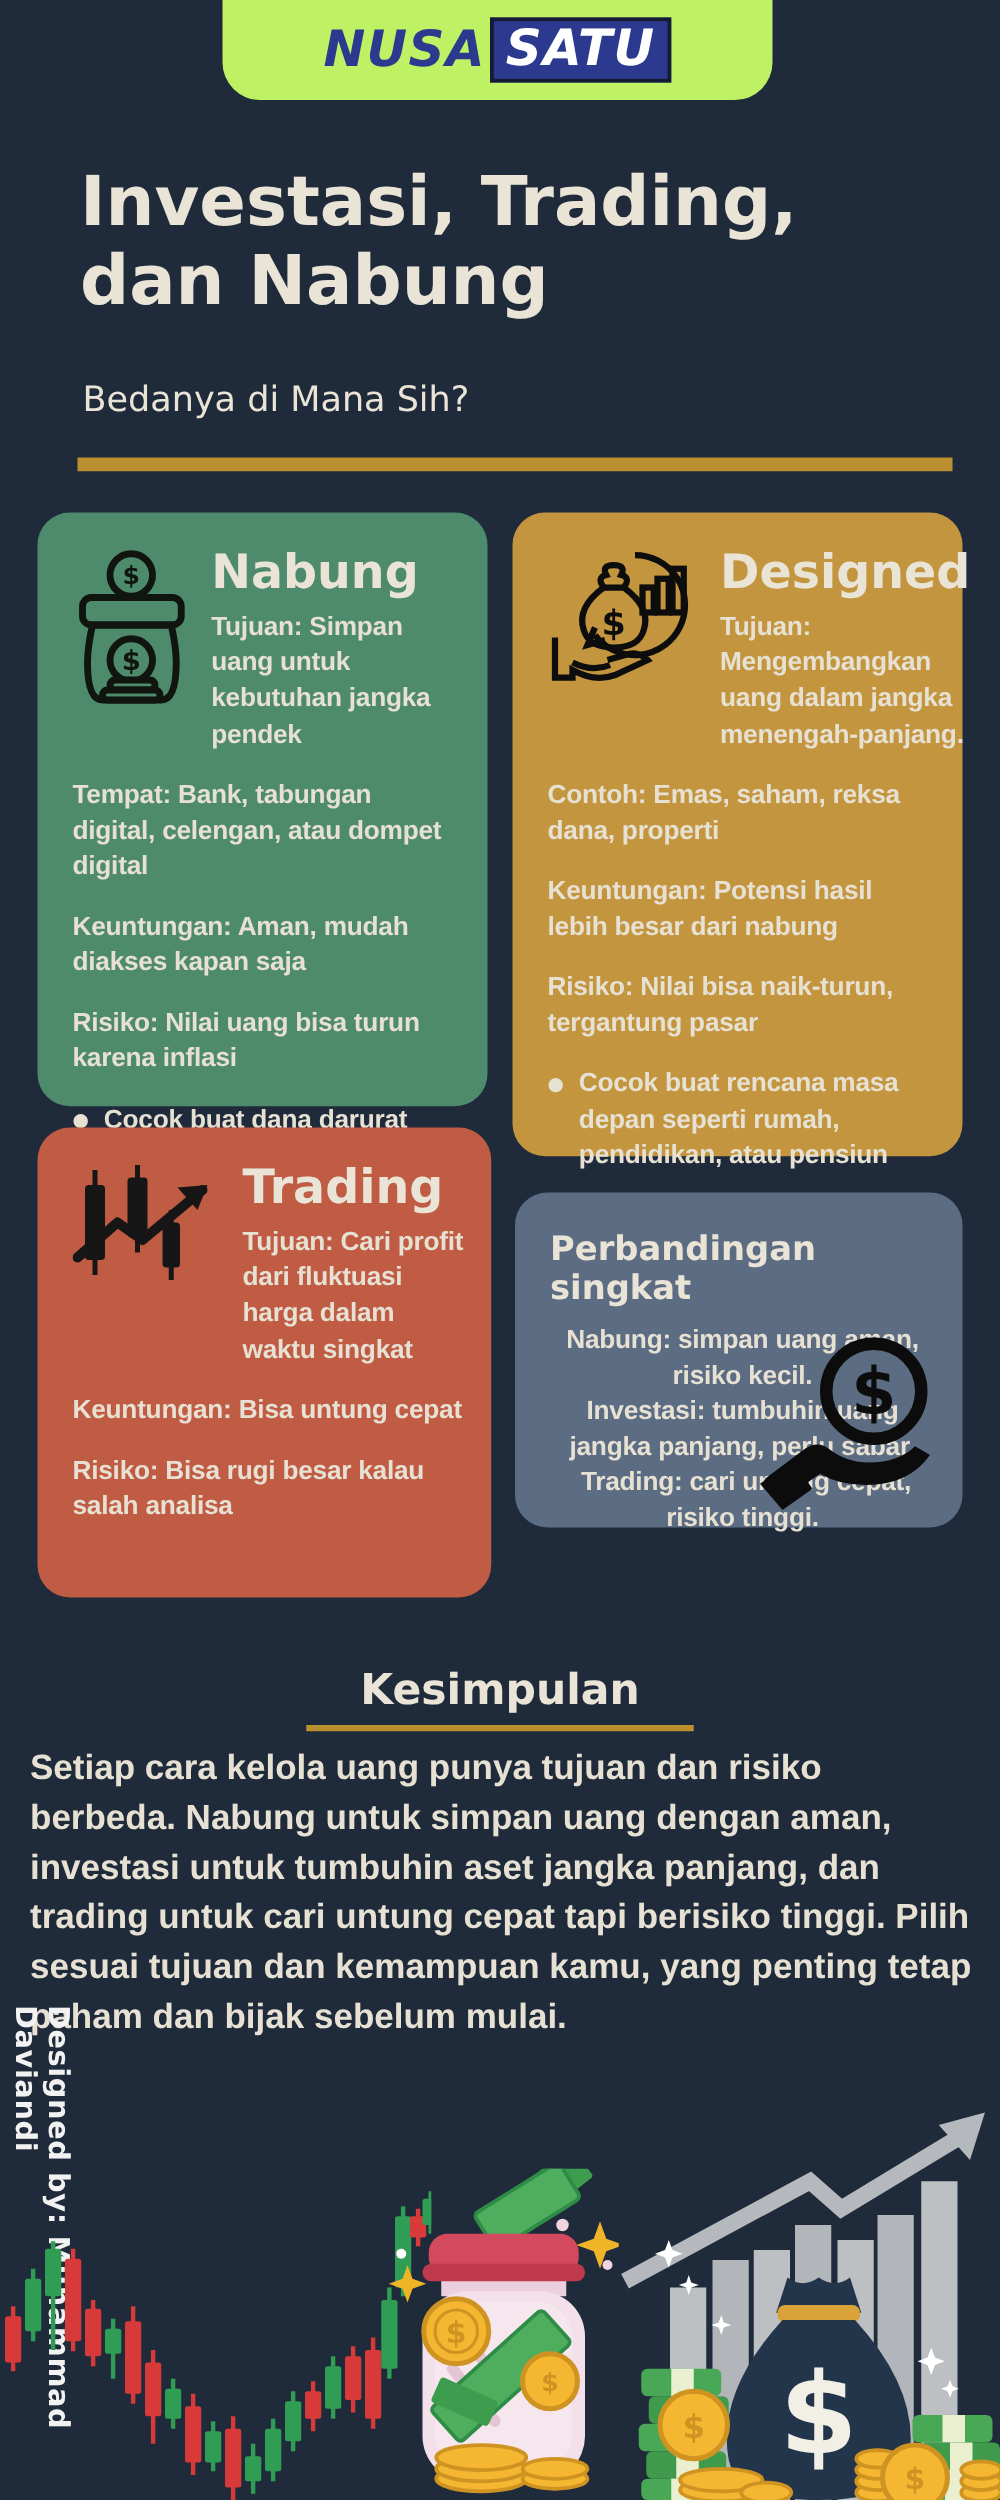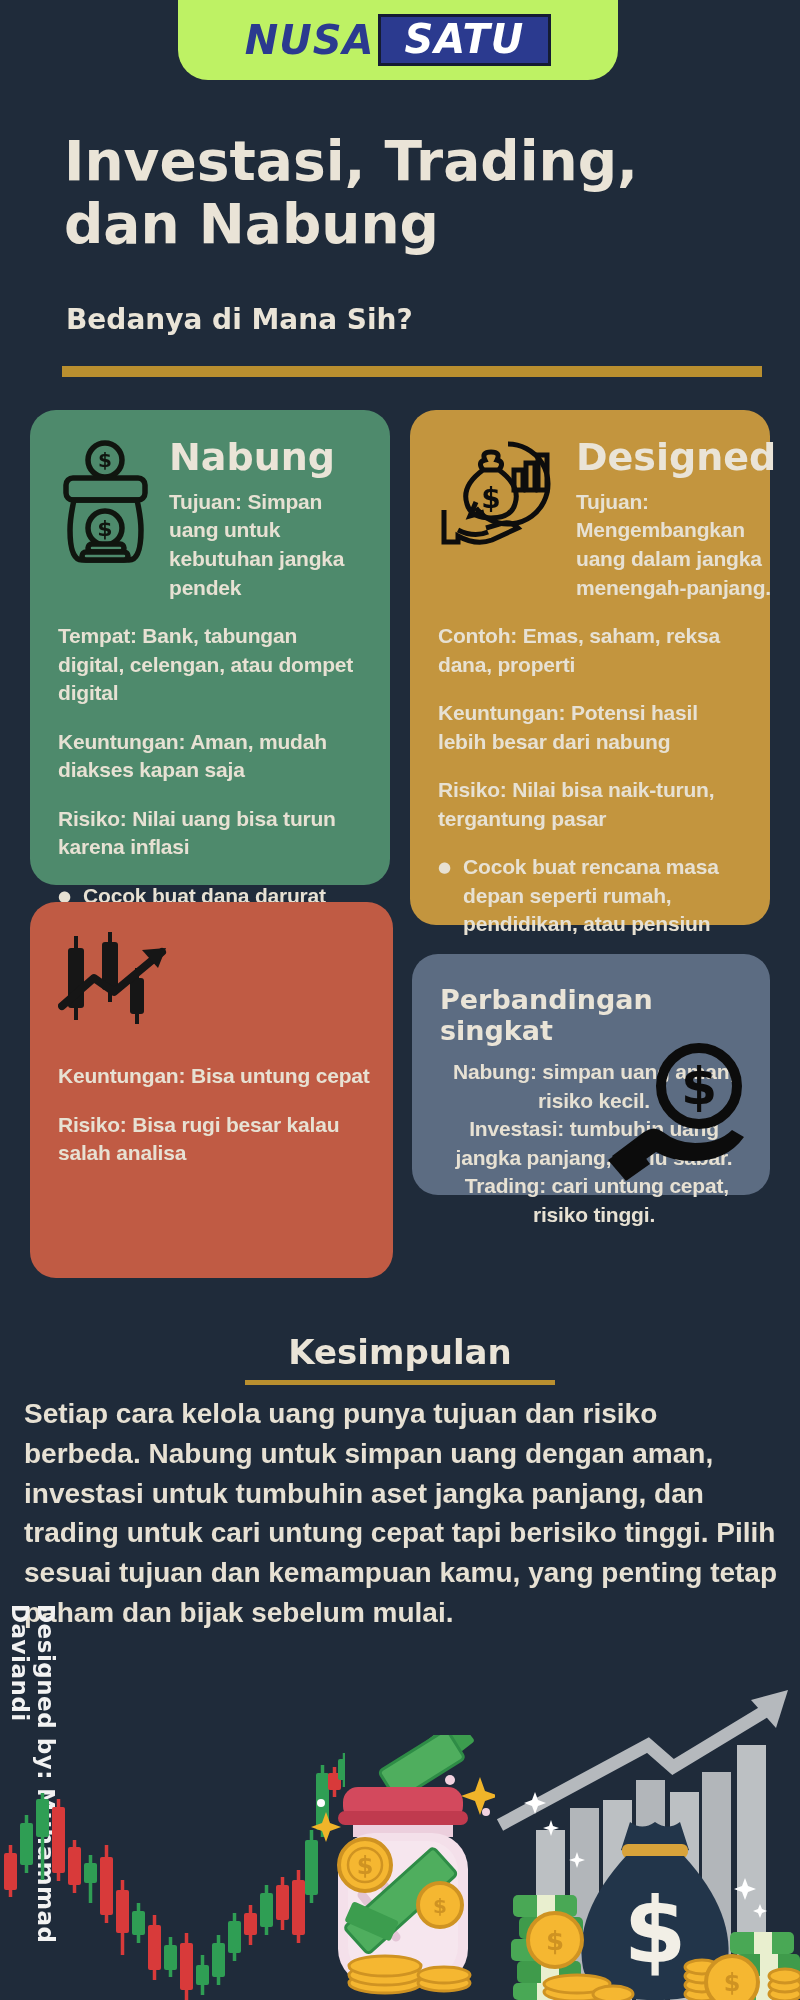--- a/index.html
+++ b/index.html
@@ -3,31 +3,31 @@
 <meta charset="utf-8">
 <style>
   html,body{margin:0;padding:0;background:#10161f;}
   .page{position:relative;width:800px;height:2000px;background:#1f2b3a;overflow:hidden;
         font-family:"DejaVu Sans",sans-serif;}
   
   .logo-bar{position:absolute;left:178px;top:0;width:440px;height:80px;background:#bef264;
             border-radius:0 0 30px 30px;display:flex;align-items:center;justify-content:center;}
   .logo-text{font-style:italic;font-weight:bold;font-size:40px;letter-spacing:1px;line-height:1;}
   .logo-left{color:#2b3a8f;margin-right:3px;}
-  .logo-right{background:#2b3a8f;color:#ffffff;padding:2px 24px 4px;border:3px solid #141c33;}
+  .logo-right{background:#2b3a8f;color:#ffffff;padding:2px 10px 4px;border:3px solid #141c33;}
   
   .title{position:absolute;left:64px;top:130px;font-size:55px;font-weight:bold;color:#eae4d7;line-height:1.14;}
-  .subtitle{position:absolute;left:66px;top:303px;font-size:28px;font-weight:bold;color:#eae4d7;}
+  .subtitle{position:absolute;left:66px;top:303px;font-size:28px;font-weight:normal;color:#eae4d7;}
   .divider{position:absolute;left:62px;top:366px;width:700px;height:11px;background:#b98f2f;}
   
   .card{position:absolute;border-radius:26px;box-sizing:border-box;padding:26px 22px 24px 28px;color:#e7e1d3;}
   .card-green{left:30px;top:410px;width:360px;height:475px;background:#4e8a6c;}
   .card-gold{left:410px;top:410px;width:360px;height:515px;background:#c3953e;}
   .card-red{left:30px;top:902px;width:363px;height:376px;background:#c05b44;}
-  .card-slate{left:412px;top:954px;width:358px;height:241px;background:#5c6c82;}
+  .card-slate{left:412px;top:954px;width:358px;height:268px;background:#5c6c82;}
   .card-head{display:flex;gap:16px;align-items:flex-start;}
   .card-icon{flex:0 0 auto;}
   .card-title{font-size:38px;font-weight:bold;color:#eae4d7;margin:2px 0 10px;line-height:1.05;}
   .body-text{font-family:"Liberation Sans",sans-serif;font-weight:bold;font-size:21px;line-height:1.36;letter-spacing:-0.2px;}
   .card-lead{margin-top:2px;}
   .card-p{margin-top:20px;}
   .bullet-row{display:flex;gap:12px;margin-top:20px;}
   .bullet-dot{font-size:15px;line-height:1.9;}
   .slate-title{font-size:27px;font-weight:bold;color:#eae4d7;margin:4px 0 12px;}
   .slate-line{white-space:pre-wrap;text-align:center;}
@@ -136,20 +136,24 @@
               <rect x="50" y="4" width="4" height="70"></rect>
             <rect x="72" y="50" width="14" height="36" rx="3"></rect>
               <rect x="77" y="40" width="4" height="56"></rect>
           </g>
           <g stroke="#161616" stroke-width="8" fill="none" stroke-linecap="round" stroke-linejoin="round">
             <path d="M4 78 L36 50 L56 64 L104 24"></path>
           </g>
           <path d="M108 20 L84 22 L100 40 Z" fill="#161616"></path>
         </svg>
       </span>
+      <div>
+        <div class="card-title">Trading</div>
+        <div class="body-text card-lead">Tujuan: Cari profit dari fluktuasi harga dalam waktu singkat</div>
+      </div>
     </div>
     <div class="body-text card-p">Keuntungan: Bisa untung cepat</div>
     <div class="body-text card-p">Risiko: Bisa rugi besar kalau salah analisa</div>
   </div>
 
   <div class="card card-slate">
     <div class="slate-title">Perbandingan singkat</div>
     <div class="body-text slate-line">Nabung: simpan uang aman, risiko kecil.</div>
     <div class="body-text slate-line">Investasi: tumbuhin uang jangka panjang, perlu sabar.</div>
     <div class="body-text slate-line"> Trading: cari untung cepat, risiko tinggi.</div>

